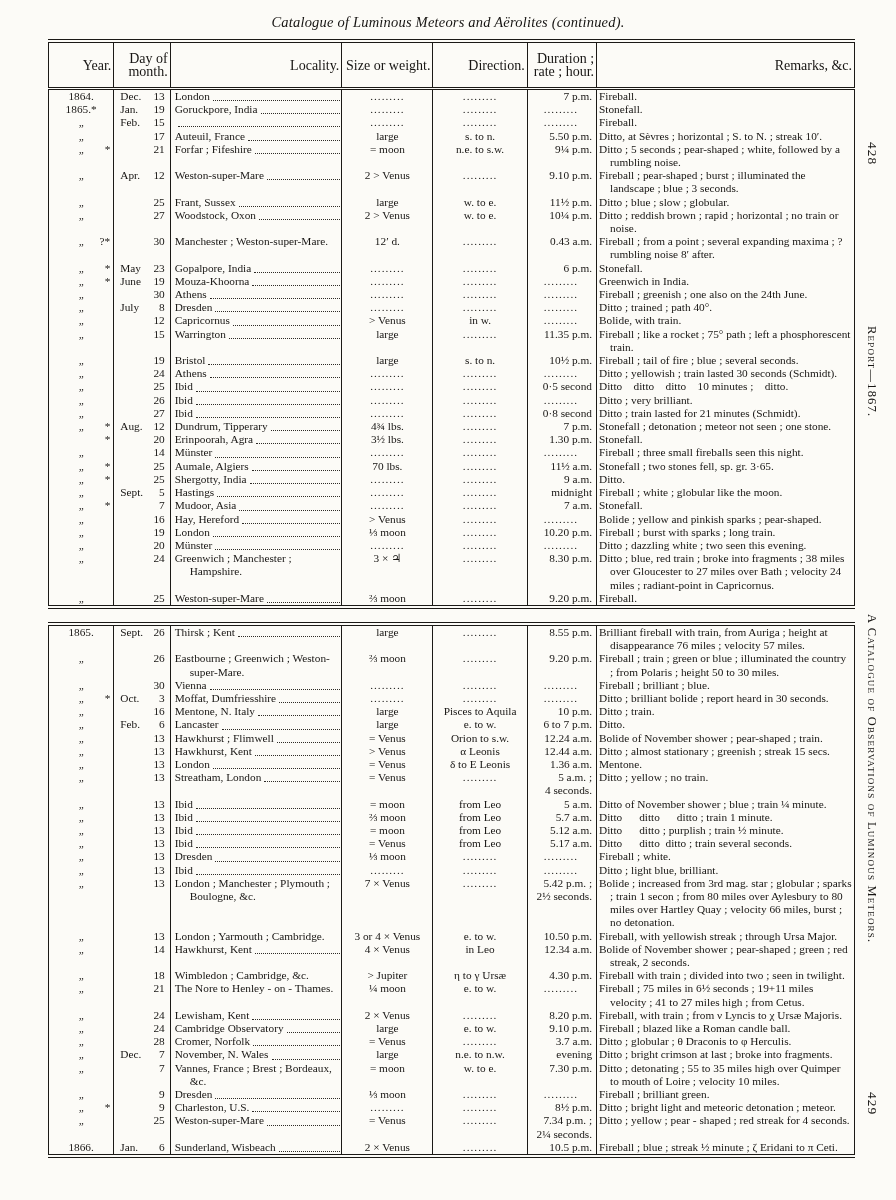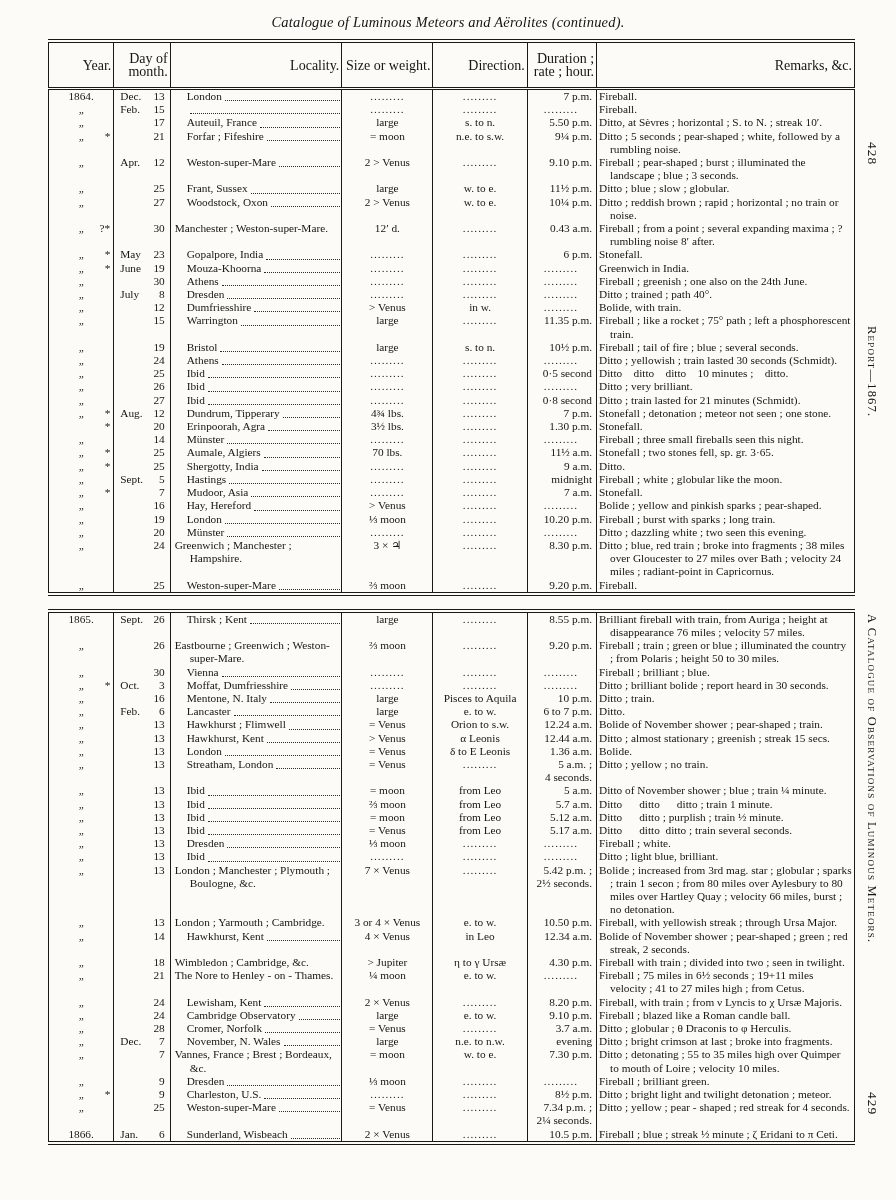--- a/index.html
+++ b/index.html
@@ -32,21 +32,21 @@
   }
   td:first-child{border-left:none}
   .c-year{text-align:center;position:relative;}
   .ymark{position:absolute;right:3px;top:0;}
   .c-day{padding:0 5px 0 6px;}
   .dayflex{display:flex;justify-content:space-between;}
   .dayflex .mo{text-align:center;}
   .dayflex .dnum{margin-left:auto;}
   .c-loc{padding:0 0 0 4px;}
   .locflex{display:flex;align-items:flex-end;}
-  .locflex .ltx{white-space:nowrap;margin-left:12px;}
+  .locflex .ltx{white-space:nowrap;}
   .leader{flex:1;min-width:6px;border-bottom:1.7px dotted #2e2b27;height:10px;margin:0 1px 2px 3px;}
   .lochang{padding-left:15px;text-indent:-15px;}
   .c-size,.c-dir{text-align:center;}
   .c-dur{text-align:right;padding-right:4px;white-space:pre-line;}
   .c-dur.dots,.c-size.dots,.c-dir.dots{text-align:center;letter-spacing:1px;}
   .c-rem{padding-left:13px;text-indent:-11px;padding-right:2px;}
   .marginalia{position:absolute;writing-mode:vertical-rl;text-orientation:mixed;left:864px;}
   .pgnum{font-size:13.5px;letter-spacing:1px;}
   .runner{font-variant:small-caps;font-size:12.5px;letter-spacing:1.2px;}
   #m428{top:142px;}
@@ -98,20 +98,39 @@
                 <span class="ltx">London</span>
                 <span class="leader"></span>
               </div>
             </td>
             <td class="c-size dots">.........</td>
             <td class="c-dir dots">.........</td>
             <td class="c-dur">7 p.m.</td>
             <td class="c-rem">Fireball.</td>
           </tr>
           <tr>
+            <td class="c-year"><span>1865.*</span></td>
+            <td class="c-day">
+              <div class="dayflex">
+                <span class="mo">Jan.</span>
+                <span class="dnum">19</span>
+              </div>
+            </td>
+            <td class="c-loc">
+              <div class="locflex">
+                <span class="ltx">Goruckpore, India</span>
+                <span class="leader"></span>
+              </div>
+            </td>
+            <td class="c-size dots">.........</td>
+            <td class="c-dir dots">.........</td>
+            <td class="c-dur dots">.........</td>
+            <td class="c-rem">Stonefall.</td>
+          </tr>
+          <tr>
             <td class="c-year"><span>„</span></td>
             <td class="c-day">
               <div class="dayflex">
                 <span class="mo">Feb.</span>
                 <span class="dnum">15</span>
               </div>
             </td>
             <td class="c-loc">
               <div class="locflex">
                 <span class="ltx"></span>
@@ -306,21 +325,21 @@
           </tr>
           <tr>
             <td class="c-year"><span>„</span></td>
             <td class="c-day">
               <div class="dayflex">
                 <span class="dnum">12</span>
               </div>
             </td>
             <td class="c-loc">
               <div class="locflex">
-                <span class="ltx">Dumfriesshire</span>
+                <span class="ltx">Capricornus</span>
                 <span class="leader"></span>
               </div>
             </td>
             <td class="c-size">&gt; Venus</td>
             <td class="c-dir">in w.</td>
             <td class="c-dur dots">.........</td>
             <td class="c-rem">Bolide, with train.</td>
           </tr>
           <tr>
             <td class="c-year"><span>„</span></td>
@@ -812,21 +831,21 @@
             </td>
             <td class="c-loc">
               <div class="locflex">
                 <span class="ltx">London</span>
                 <span class="leader"></span>
               </div>
             </td>
             <td class="c-size">= Venus</td>
             <td class="c-dir">δ to E Leonis</td>
             <td class="c-dur">1.36 a.m.</td>
-            <td class="c-rem">Bolide.</td>
+            <td class="c-rem">Mentone.</td>
           </tr>
           <tr>
             <td class="c-year"><span>„</span></td>
             <td class="c-day">
               <div class="dayflex">
                 <span class="dnum">13</span>
               </div>
             </td>
             <td class="c-loc">
               <div class="locflex">
@@ -1142,21 +1161,21 @@
             </td>
             <td class="c-loc">
               <div class="locflex">
                 <span class="ltx">Charleston, U.S.</span>
                 <span class="leader"></span>
               </div>
             </td>
             <td class="c-size dots">.........</td>
             <td class="c-dir dots">.........</td>
             <td class="c-dur">8½ p.m.</td>
-            <td class="c-rem">Ditto ; bright light and twilight detonation ; meteor.</td>
+            <td class="c-rem">Ditto ; bright light and meteoric detonation ; meteor.</td>
           </tr>
           <tr>
             <td class="c-year"><span>„</span></td>
             <td class="c-day">
               <div class="dayflex">
                 <span class="dnum">25</span>
               </div>
             </td>
             <td class="c-loc">
               <div class="locflex">

